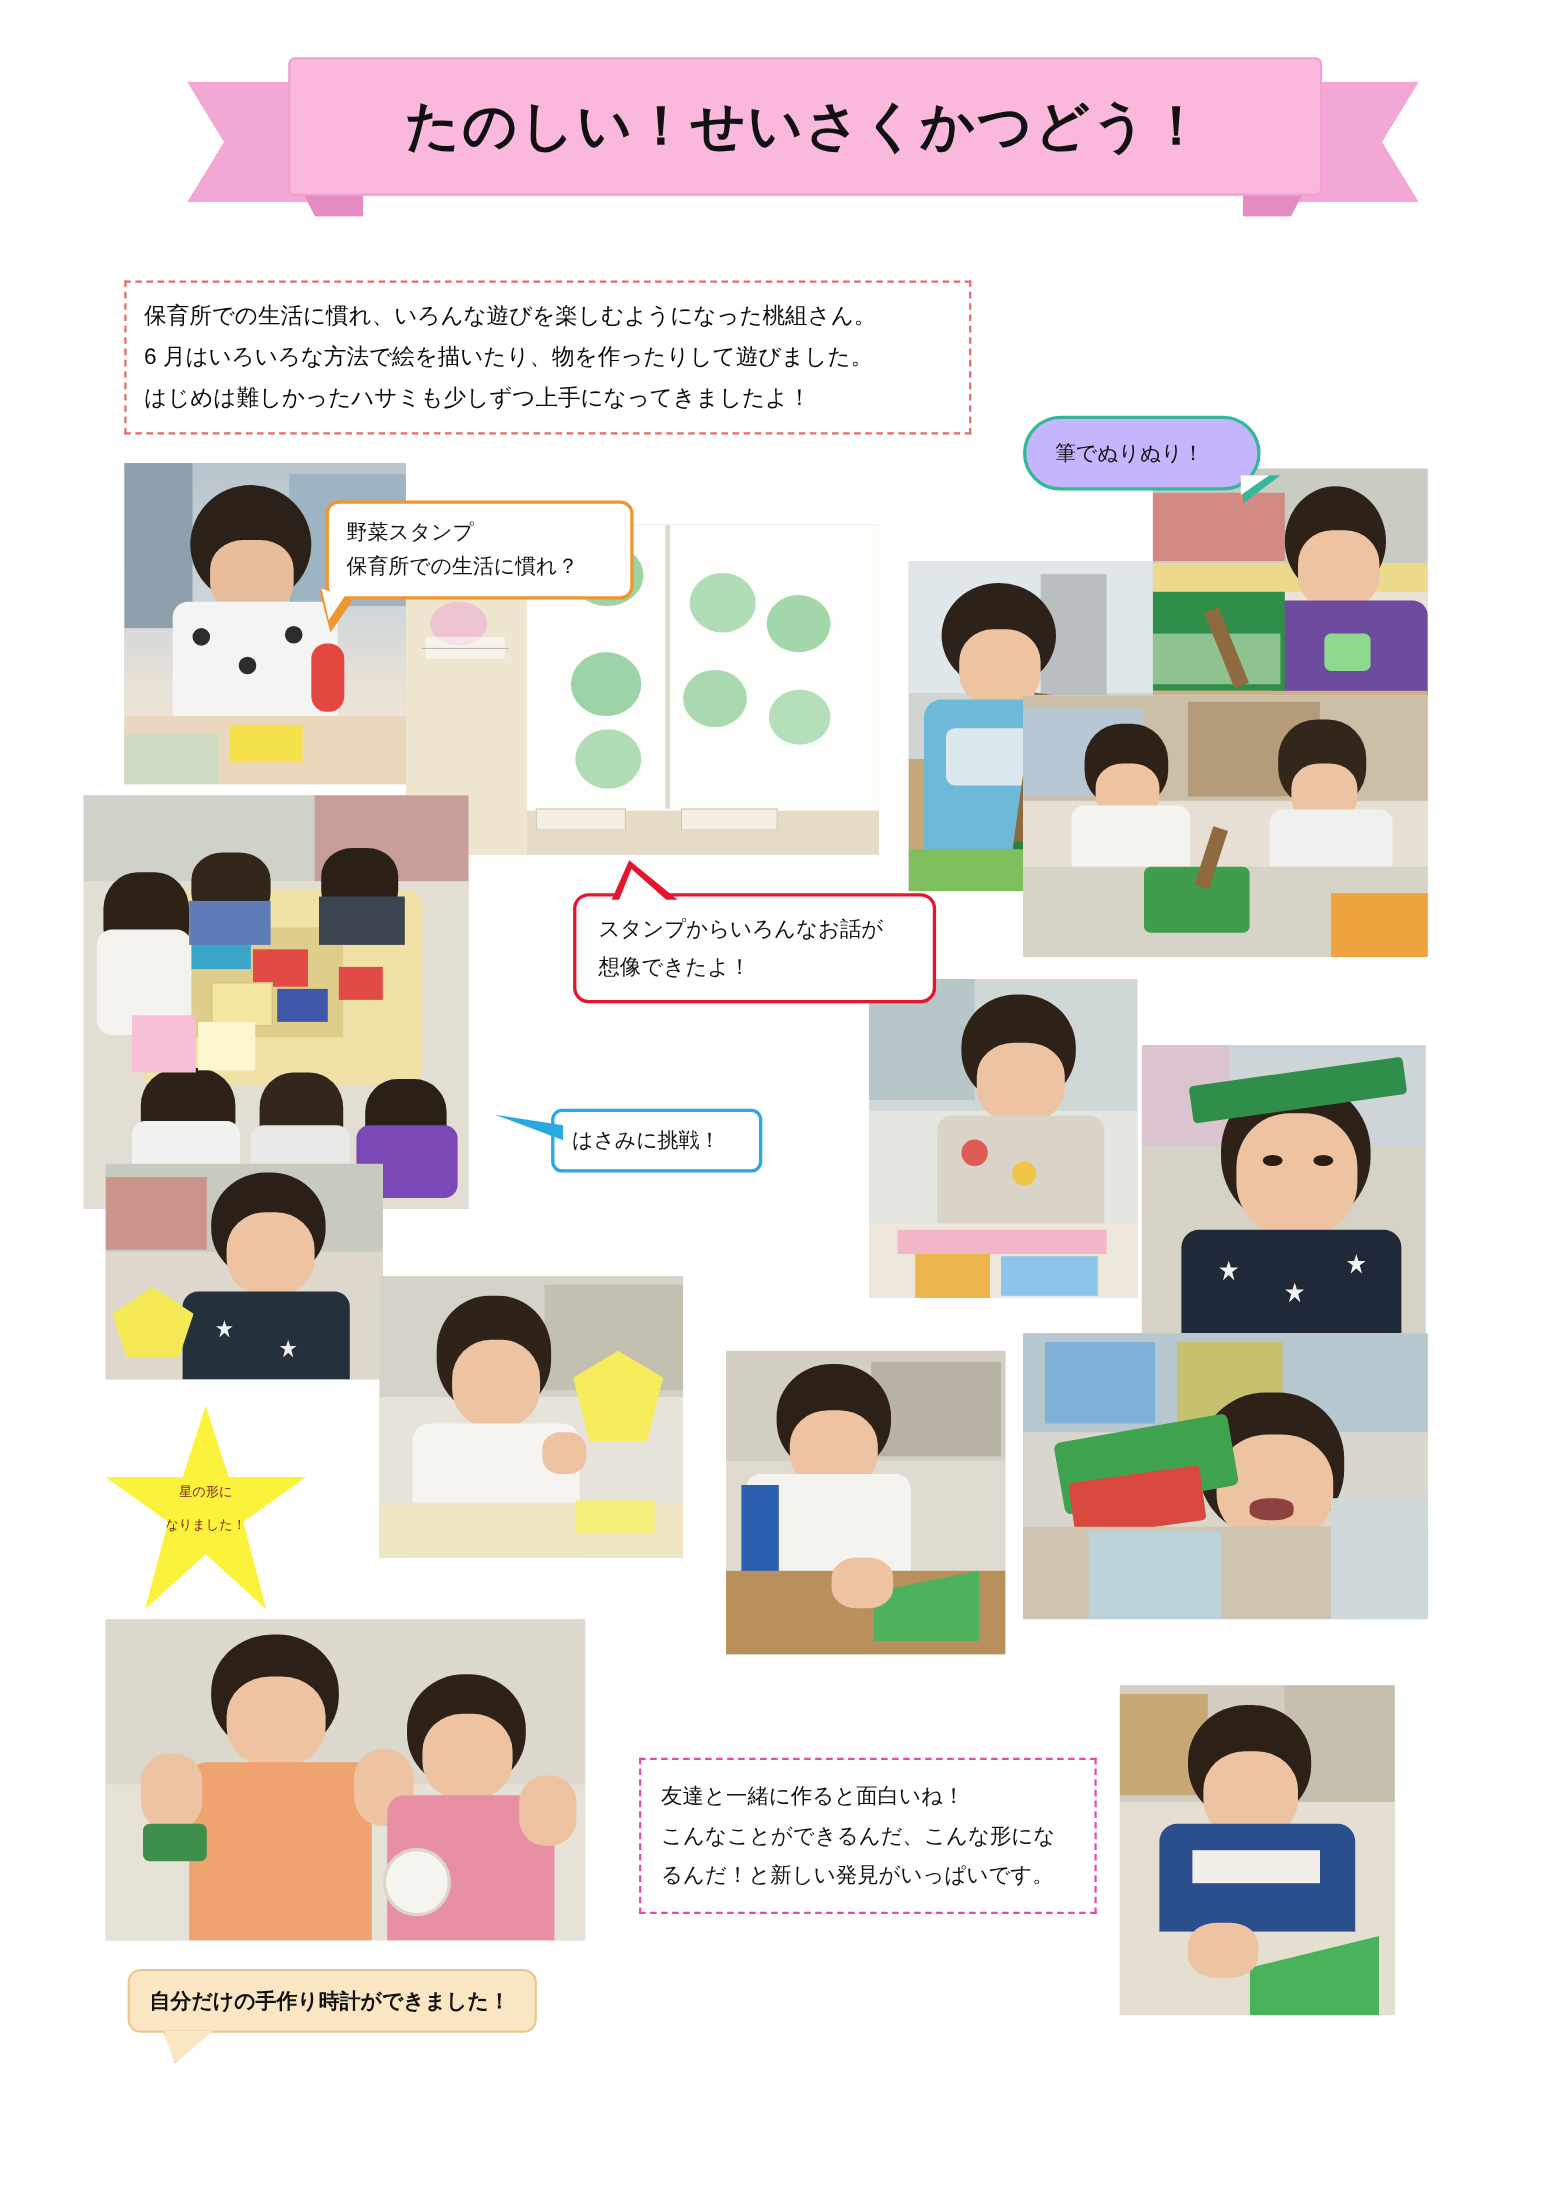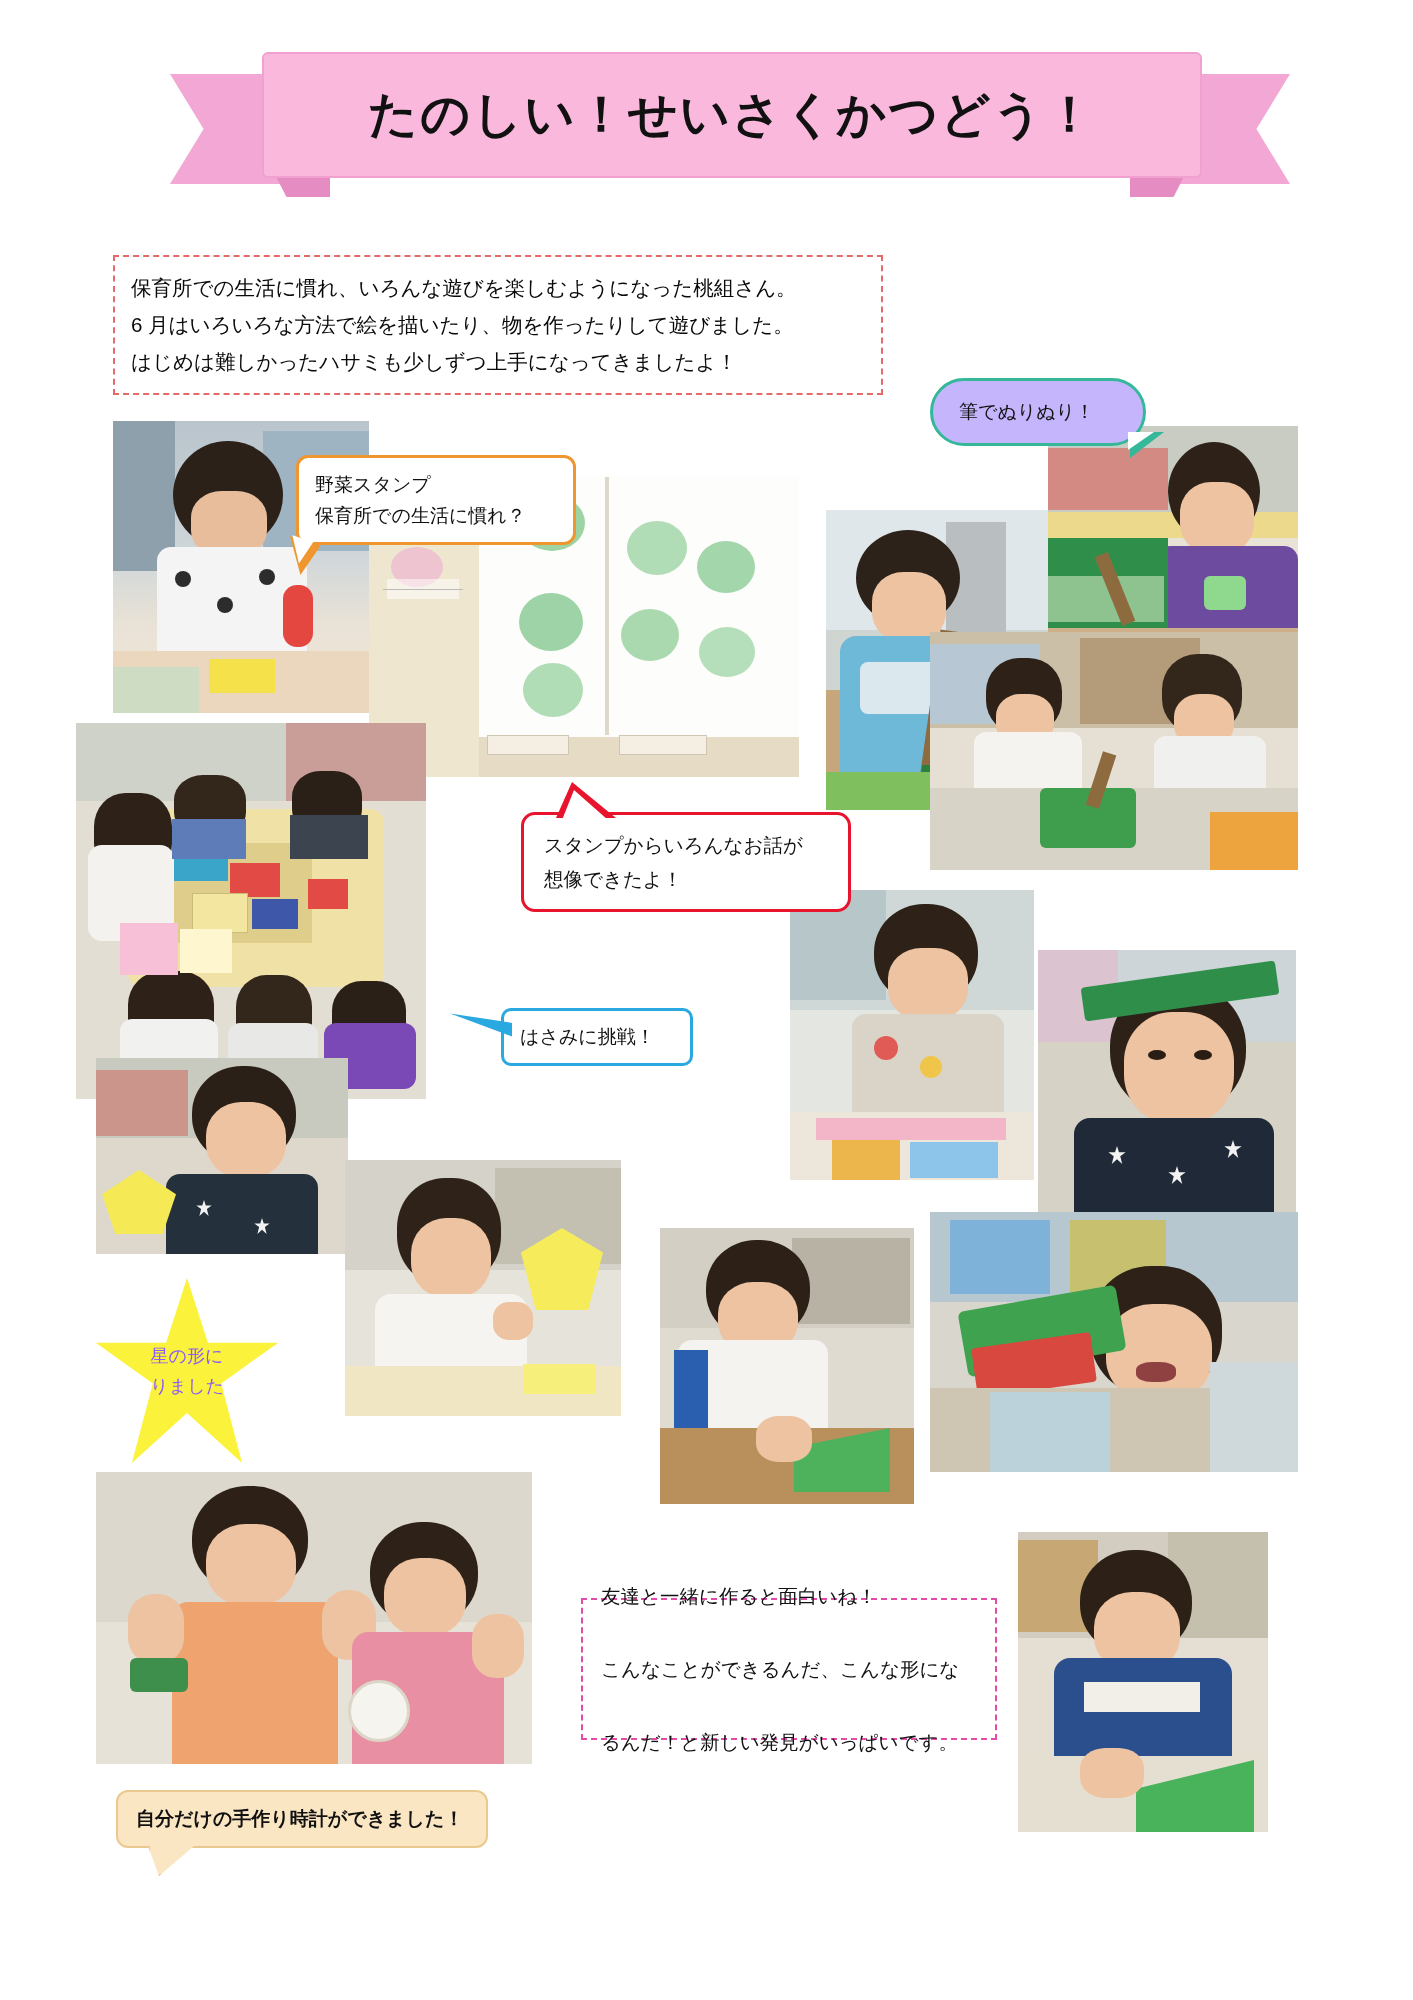--- a/index.html
+++ b/index.html
@@ -199,21 +199,21 @@
     position: absolute;
     width: 190px;
     height: 185px;
     background: #fbf23c;
     clip-path: polygon(50% 0%, 61% 35%, 98% 35%, 68% 57%, 79% 100%, 50% 73%, 21% 100%, 32% 57%, 2% 35%, 39% 35%);
     display: flex;
     flex-direction: column;
     align-items: center;
     justify-content: center;
   }
-  .star-bubble .line { font-size: 18px; color: #8b5cf6; line-height: 30px; }
+  .star-bubble .line { font-size: 12px; color: #7f1d1d; line-height: 30px; }
 </style>
 </head>
 <body>
 
 <div class="page">
 
   <div class="ribbon-wrap">
     <div class="ribbon-tail left"></div>
     <div class="ribbon-tail right"></div>
     <div class="ribbon-fold left"></div>
@@ -475,21 +475,21 @@
   <div class="bubble bubble-blue" style="left:501px; top:1008px; width:192px; height:58px;">
     <div class="line">はさみに挑戦！</div>
   </div>
   <div style="position:absolute;left:450px;top:1010px;width:62px;height:34px;background:#2aa8e0;clip-path:polygon(0% 10%,100% 38%,100% 78%);"></div>
 
   <div class="star-bubble" style="left:92px; top:1278px;">
     <div class="line">星の形に</div>
     <div class="line">なりました！</div>
   </div>
 
-  <div class="bubble bubble-pinkdash" style="left:581px; top:1598px; width:416px; height:142px;gap:37px;">
+  <div class="bubble bubble-pinkdash" style="left:581px; top:1598px; width:416px; height:142px;">
     <div class="line">友達と一緒に作ると面白いね！</div>
     <div class="line">こんなことができるんだ、こんな形にな</div>
     <div class="line">るんだ！と新しい発見がいっぱいです。</div>
   </div>
 
   <div class="bubble bubble-cream" style="left:116px; top:1790px; width:372px; height:58px;">
     <div class="line">自分だけの手作り時計ができました！</div>
   </div>
   <div style="position:absolute;left:148px;top:1846px;width:44px;height:28px;background:#fbe6c4;border-left:2px solid #e9c98d;border-bottom:2px solid #e9c98d;clip-path:polygon(0% 0%,100% 0%,24% 100%);"></div>
 

